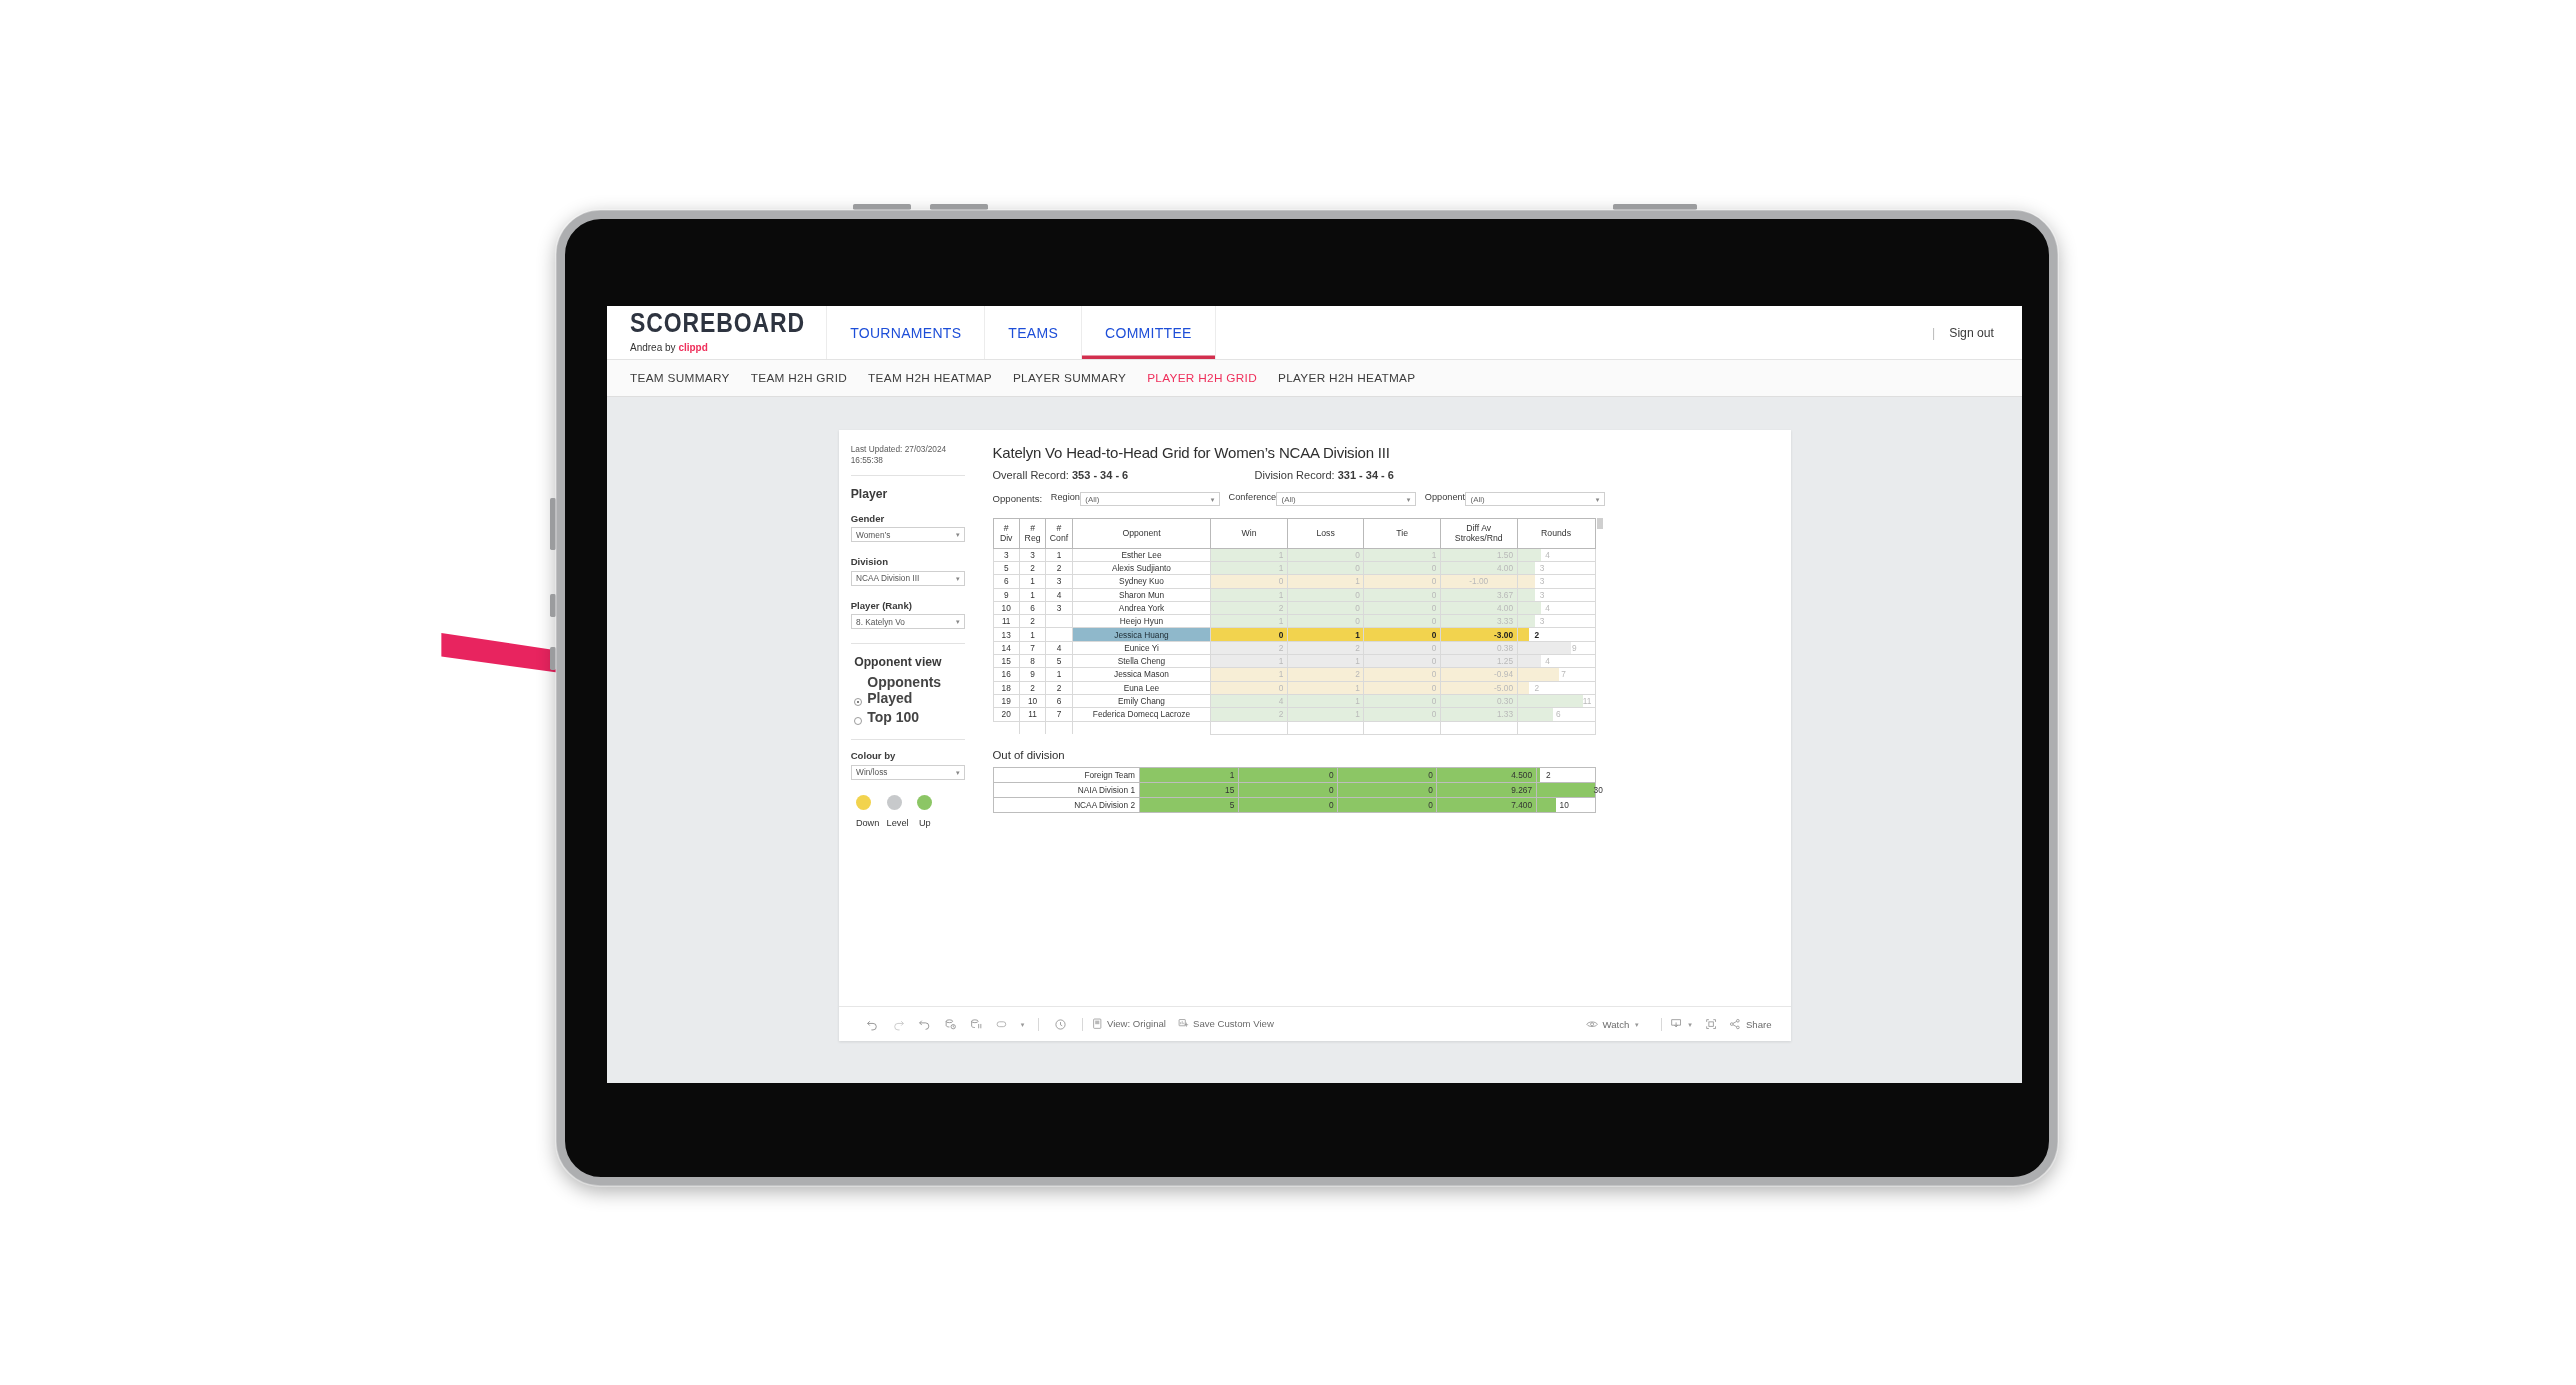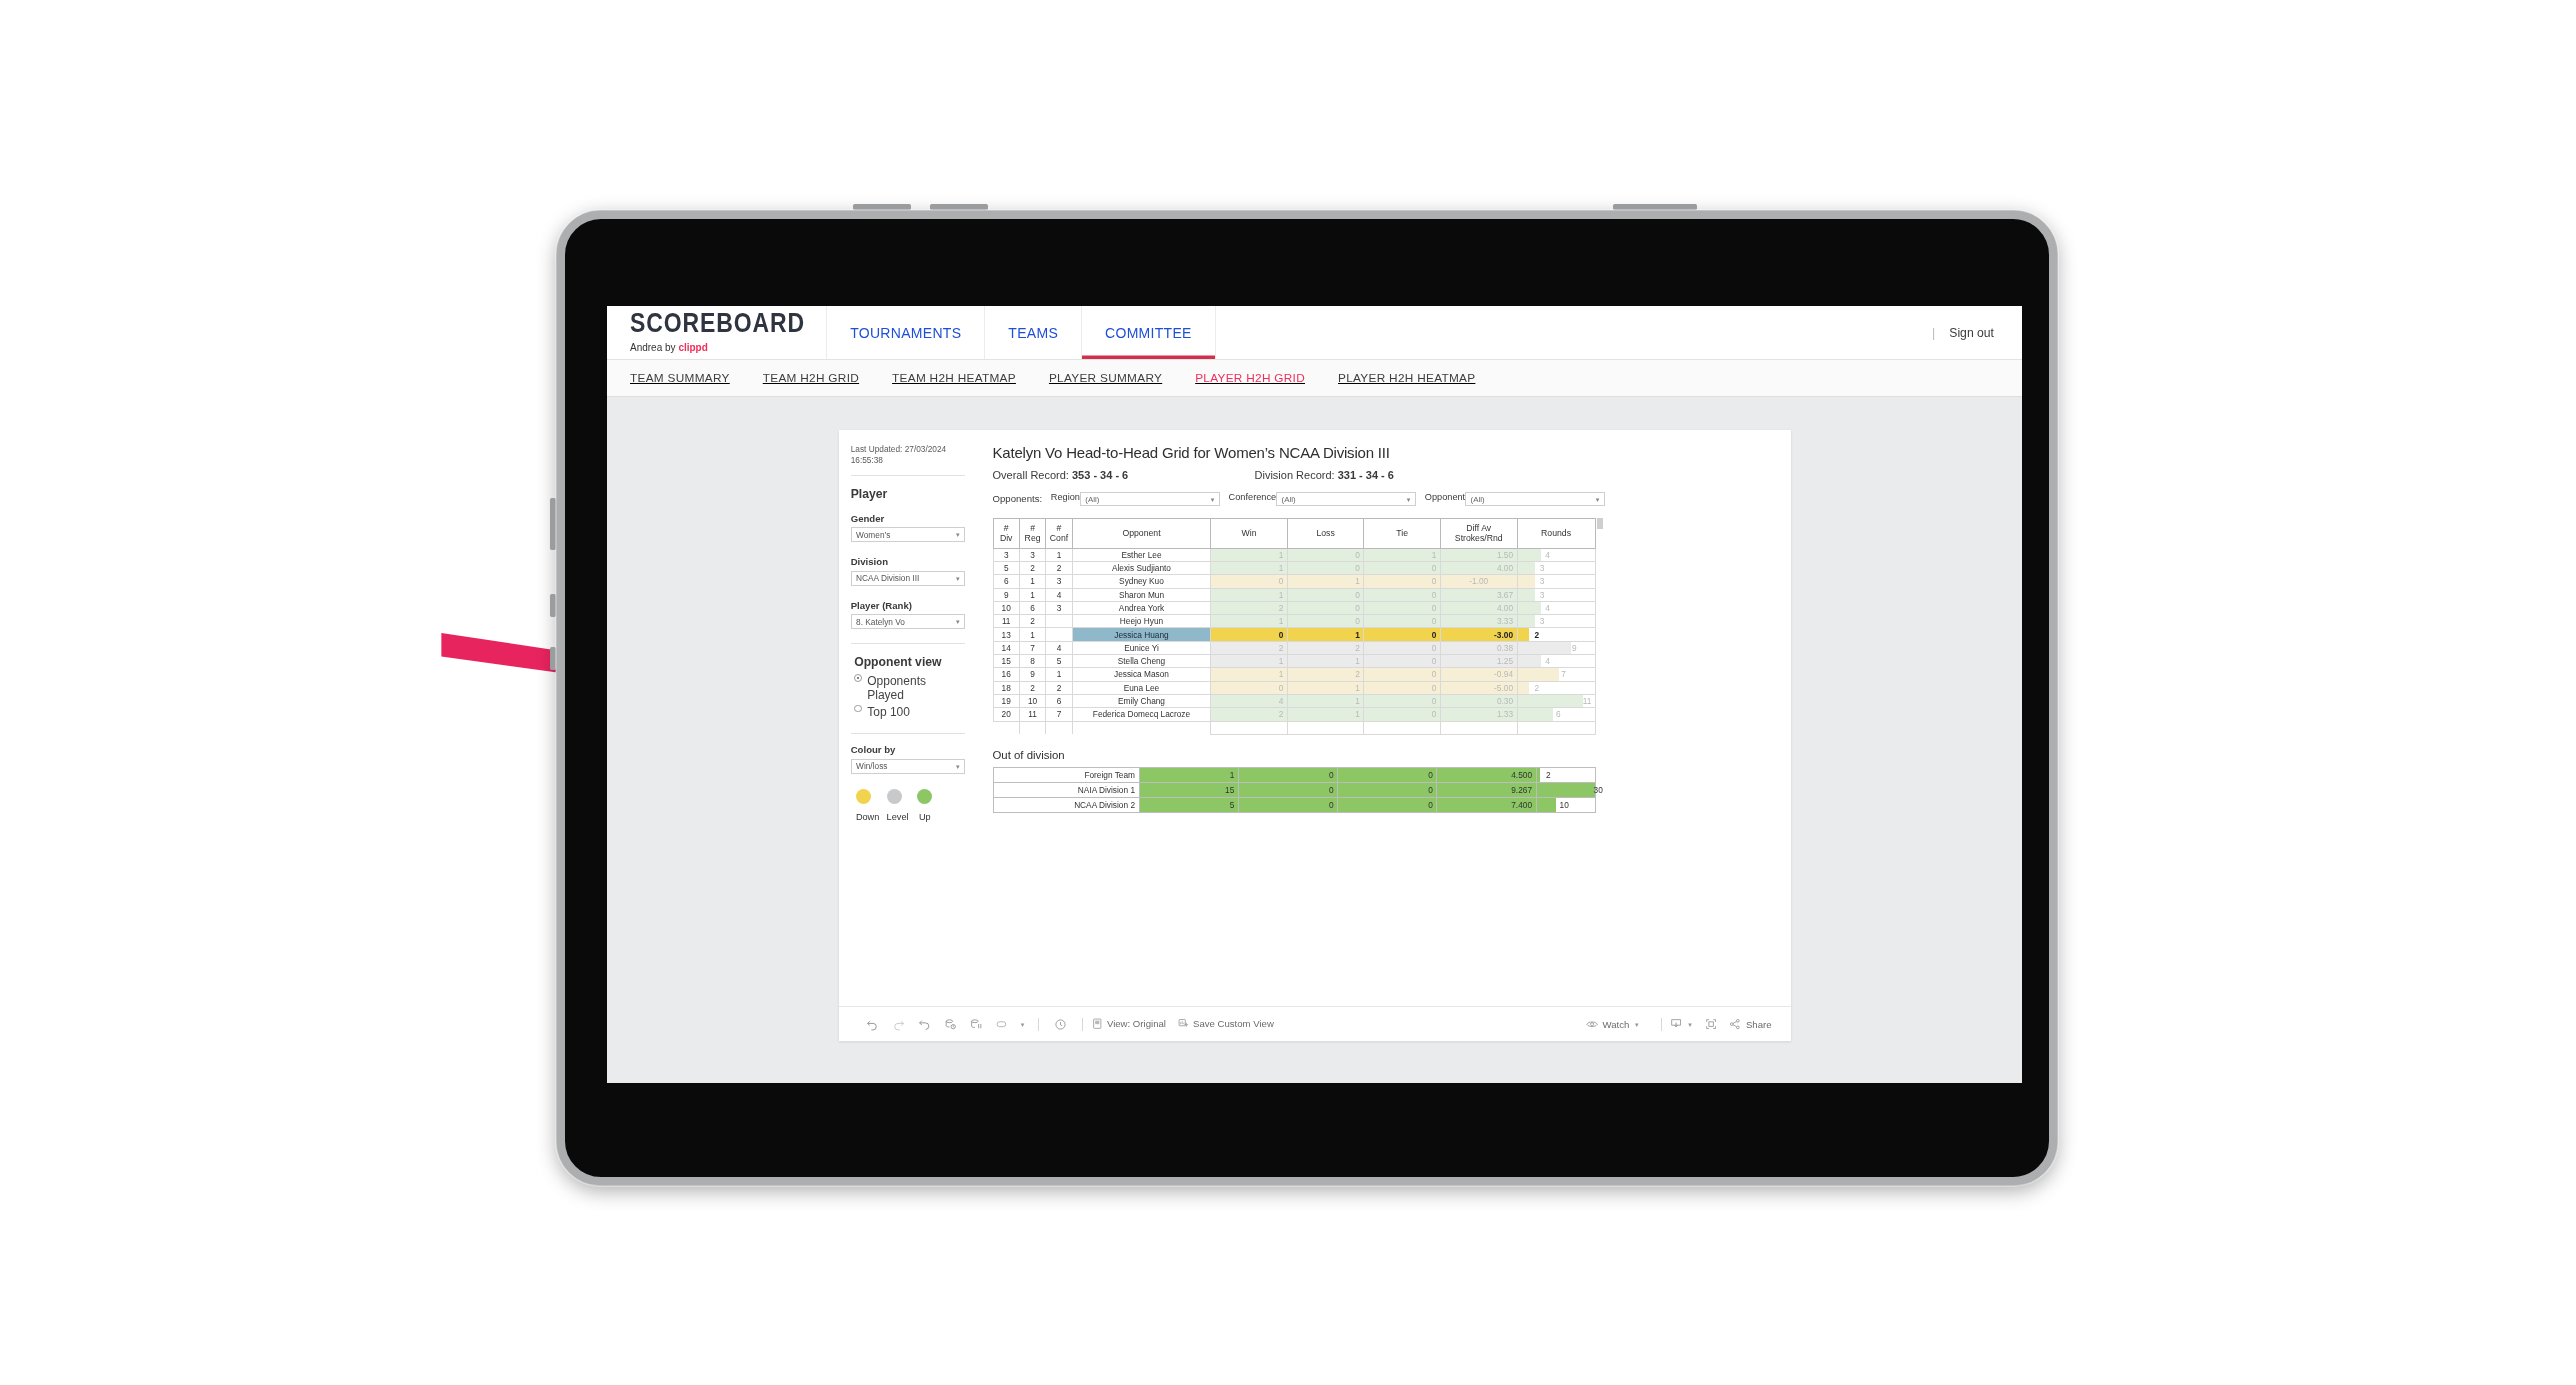--- a/index.html
+++ b/index.html
@@ -76,21 +76,21 @@
   .topnav-item.active{ box-shadow: inset 0 -3.5px 0 #d22f4e; }
   #signout{
     margin-left:auto; display:flex; align-items:center; gap:14px;
     padding-right:28px; font-size:12.2px; color:#3a3a3a;
   }
   #signout .bar{ color:#bbb; }
 
   
   #subnav{
     height:37px; background:#fafafa; display:flex; align-items:center;
-    padding-left:23px; gap:33px; border-bottom:0.9px solid #dedede;text-decoration:underline;
+    padding-left:23px; gap:21px; border-bottom:0.9px solid #dedede;
   }
   .subnav-item{ font-size:11.8px; color:#3d3d3d; letter-spacing:0.3px; cursor:pointer; }
   .subnav-item.active{ color:#ef2f5b; }
 
   
   #pagebody{
     background:#e9ebed; height: 686px; padding:33px 0 0 0;
     display:flex; justify-content:center;
   }
   #card{
@@ -110,21 +110,21 @@
   .sb-rule{ border-top:0.9px solid #e2e2e2; margin:8.7px 0 10.5px 0; }
   .sb-h{ font-size:12.2px; font-weight:bold; color:#3a3a3a; margin-bottom:12.2px; }
   .sb-lbl{ font-size:9.6px; font-weight:bold; color:#3a3a3a; margin-bottom:3.5px; }
   .sb-sel{
     height:15px; border:0.9px solid #cfcfcf; background:#fff;
     display:flex; align-items:center; justify-content:space-between;
     padding:0 3.5px 0 4.4px; font-size:8.3px; color:#555; margin-bottom:14px;
   }
   .caret{ font-size:6.1px; color:#888; }
   .sb-h2{ font-size:12.2px; font-weight:bold; color:#3a3a3a; margin:3.5px 0 5.2px 3.5px; }
-  .radio-row{ display:flex; align-items:flex-start; gap:5.2px; margin:2.6px 0 2.6px 3.5px; font-size:12px; color:#444; }
+  .radio-row{ display:flex; align-items:flex-end; gap:5.2px; margin:2.6px 0 2.6px 3.5px; font-size:14px; color:#444;font-weight:bold; }
   .radio{ width:7.9px; height:7.9px; border:0.9px solid #9a9a9a; border-radius:50%; position:relative; flex:0 0 7.9px;}
   .radio.on::after{ content:""; position:absolute; left:1.7px; top:1.7px; width:2.6px; height:2.6px; background:#555; border-radius:50%; }
   .legend{ display:flex; gap:15.7px; margin:15.7px 0 0 5.2px; }
   .legend .dot{ width:15px; height:15px; border-radius:50%; }
   .legend-lbls{ display:flex; gap:15.7px; margin:7.9px 0 0 5.2px; font-size:9.2px; color:#333; }
   .legend-lbls span{ width:15px; text-align:center; }
 
   
   #content{ flex:1; padding:14px 17.5px 0 14px; min-width:0; }
   #title{ font-size:15px; color:#2f2f2f; font-weight:normal; letter-spacing:-0.2px; }

